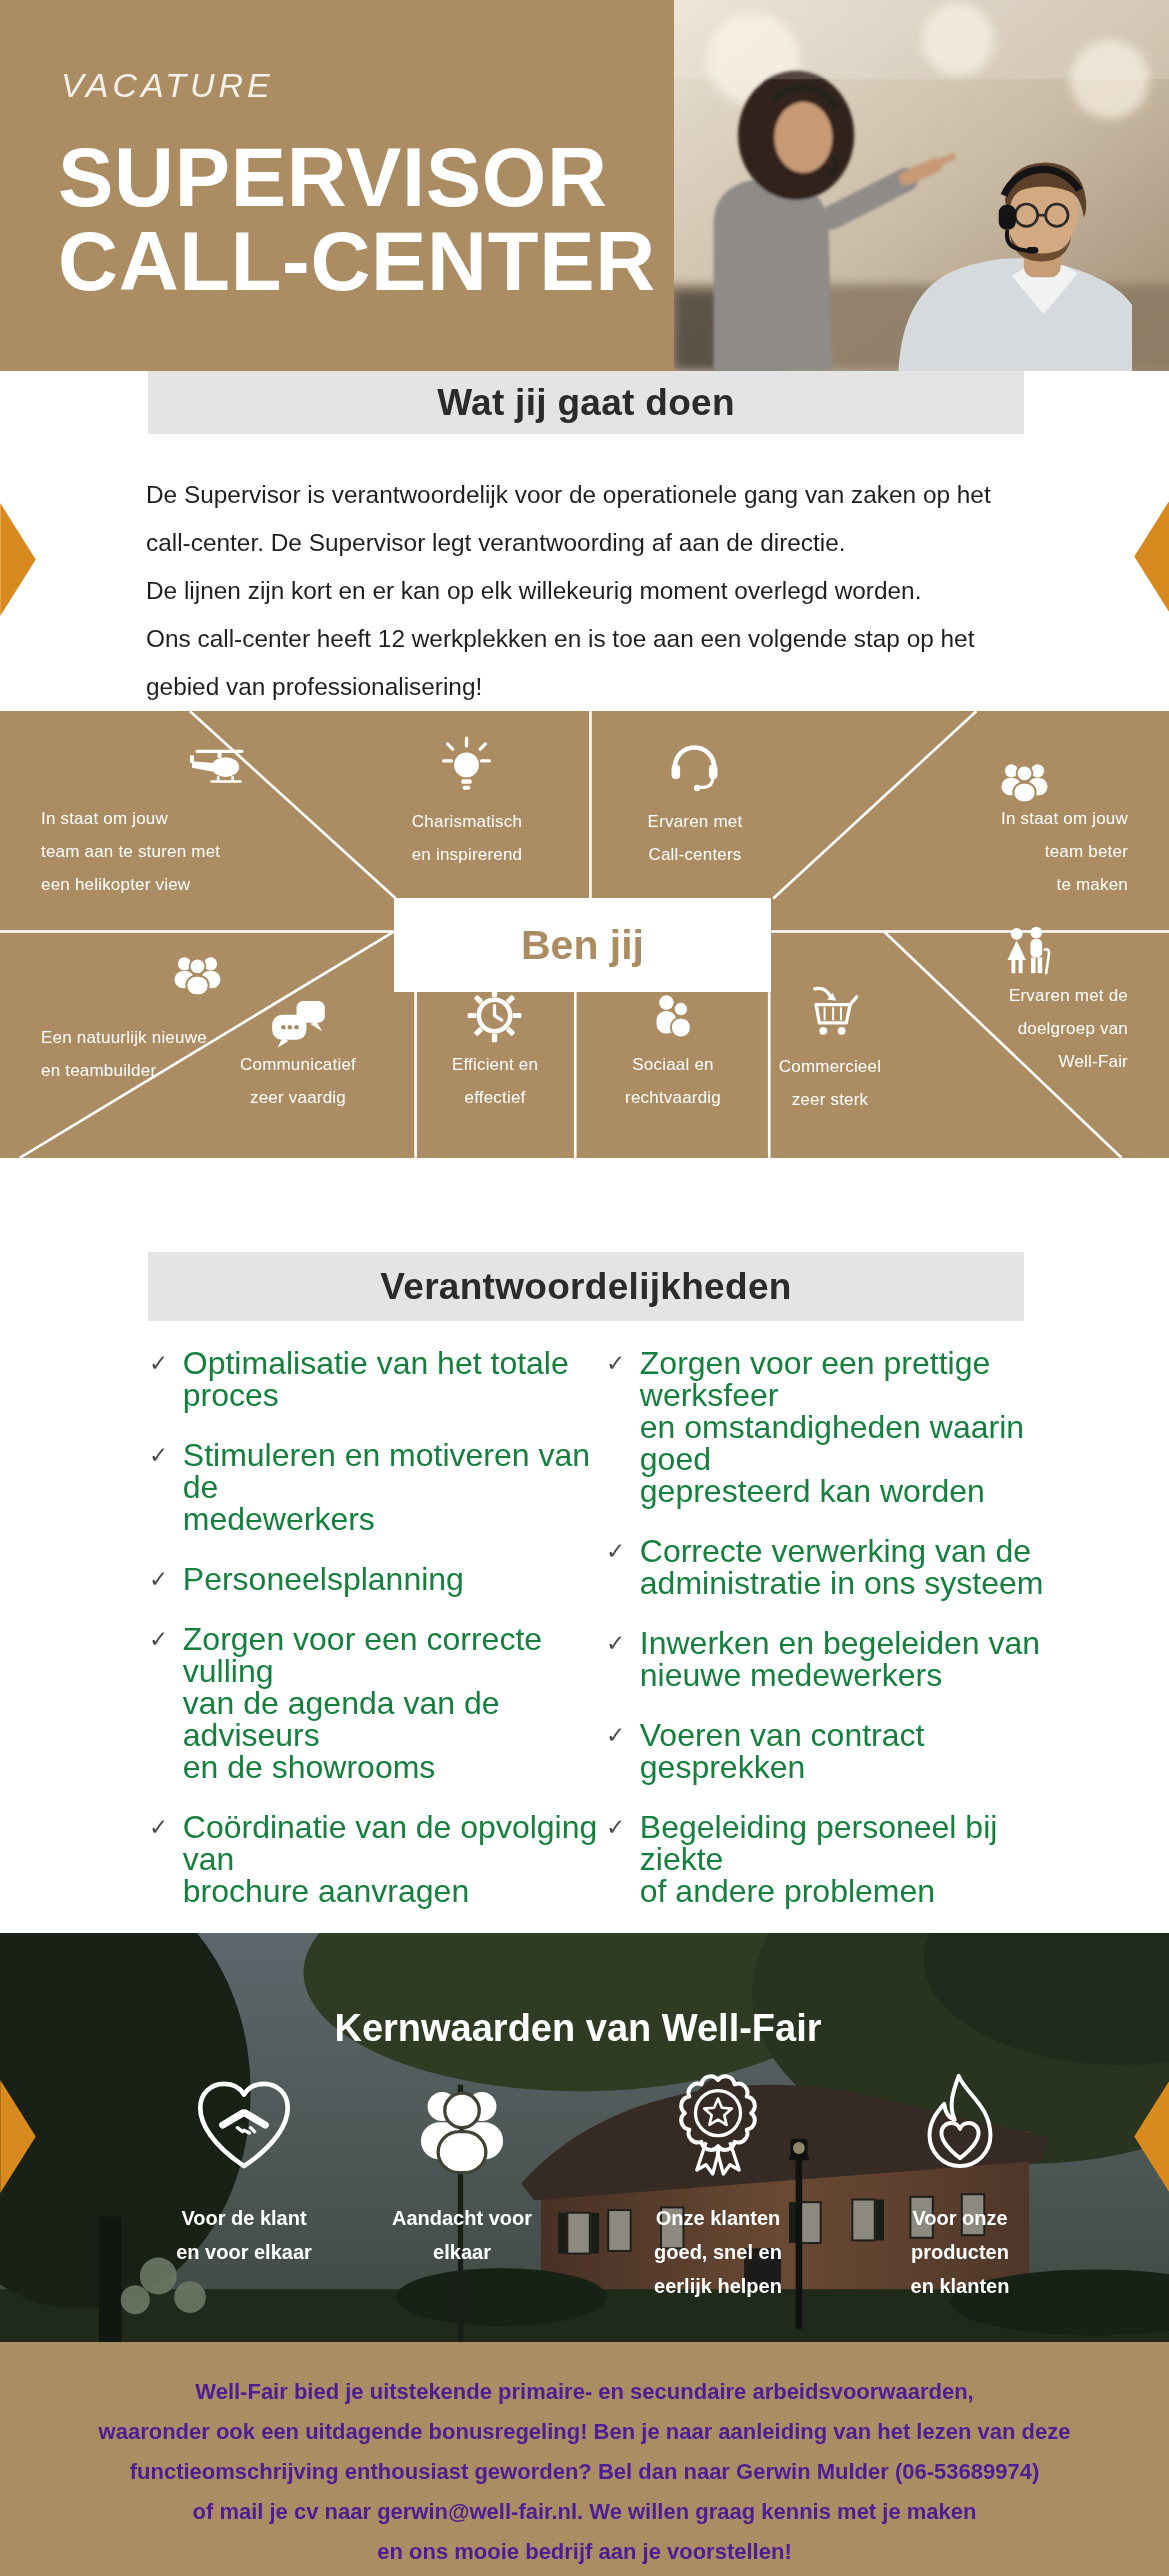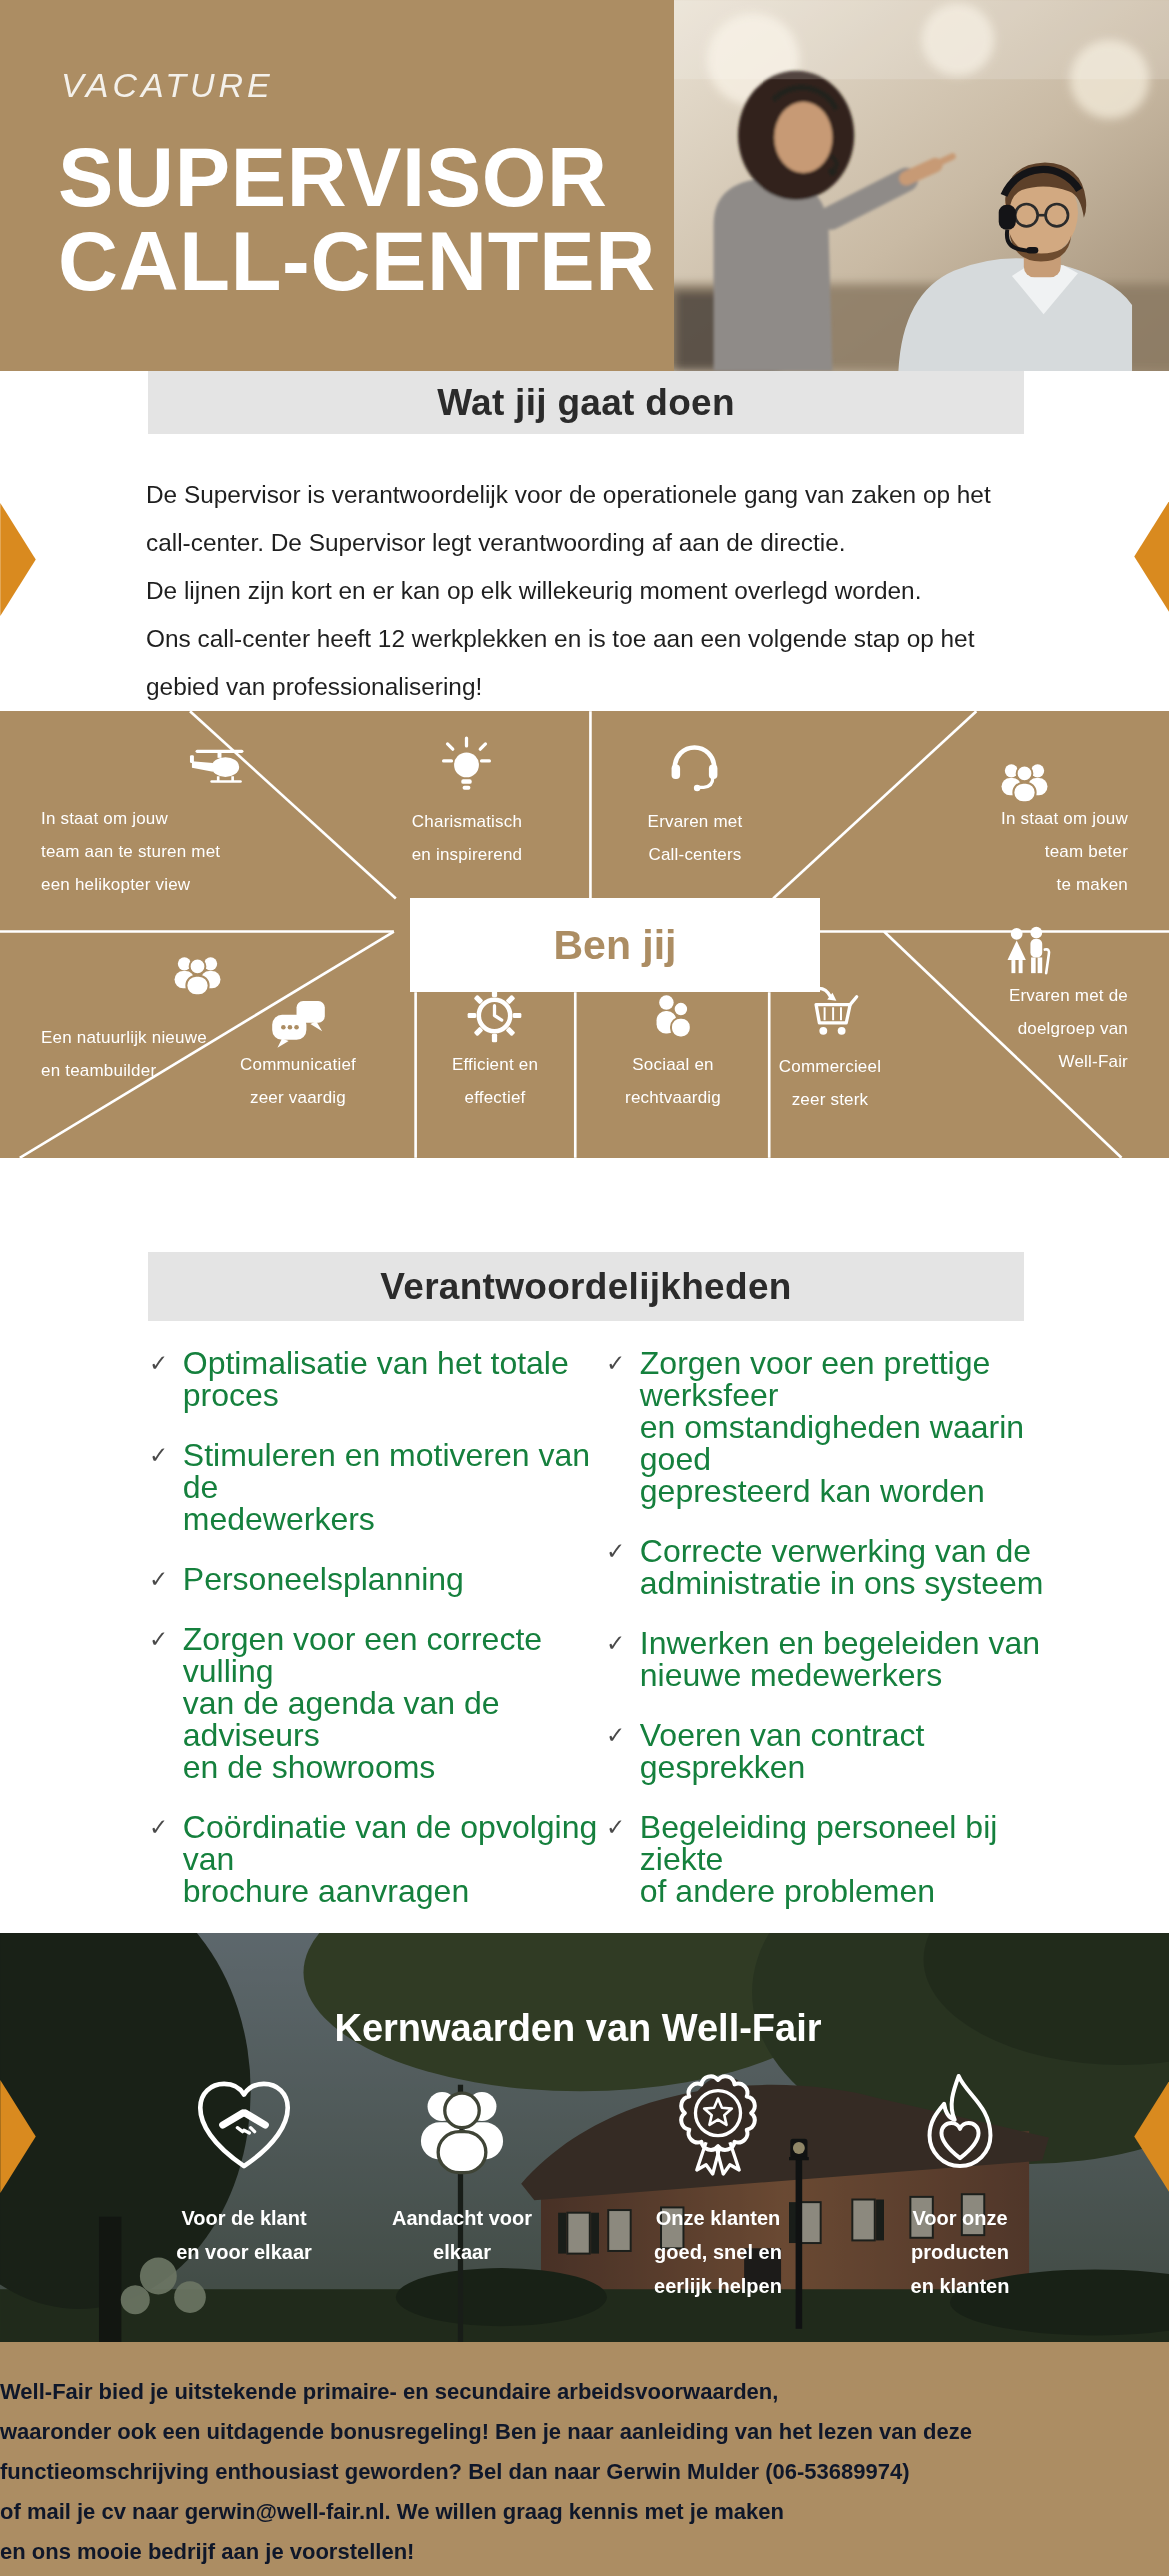--- a/index.html
+++ b/index.html
@@ -19,22 +19,22 @@
   
   .bar{width:876px;height:63px;background:#E4E4E4;display:flex;align-items:center;
        justify-content:center;}
   .bar-title{font-size:37px;font-weight:700;color:#2B2B2B;letter-spacing:0.3px;}
 
   .intro{left:146px;top:471px;width:884px;font-size:24.4px;line-height:48px;color:#1F1F1F;}
 
   
   .band{left:0;top:711px;width:1169px;height:447px;background:#AC8D63;overflow:hidden;}
   .band svg.lines{position:absolute;left:0;top:0;}
-  .benjij-box{position:absolute;left:394px;top:187px;width:410px;height:94px;background:#ffffff;
-              display:flex;align-items:center;justify-content:center;z-index:3;margin-left:16px;}
+  .benjij-box{position:absolute;left:394px;top:187px;width:377px;height:94px;background:#ffffff;
+              display:flex;align-items:center;justify-content:center;z-index:3;}
   .benjij-title{font-size:41px;font-weight:700;color:#AC8D63;}
   .band-label{position:absolute;font-size:17px;line-height:33px;color:#ffffff;z-index:2;
               letter-spacing:0.2px;}
   .band-icon{position:absolute;z-index:2;}
   .cell-left{text-align:left;}
   .cell-center{text-align:center;}
   .cell-right{text-align:right;}
 
   
   .check-col{top:1347px;}
@@ -44,22 +44,22 @@
 
   
   .kern{left:0;top:1933px;width:1169px;height:409px;overflow:hidden;background:#37412c;}
   .kern-title{left:0;top:2007px;width:1156px;text-align:center;font-size:38px;font-weight:700;
               color:#ffffff;z-index:4;}
   .kern-label{text-align:center;font-size:20px;font-weight:700;line-height:34px;color:#ffffff;z-index:4;}
   .kern-icon{z-index:4;}
 
   
   .footer{left:0;top:2342px;width:1169px;height:234px;background:#AC8D63;}
-  .footer-text{padding-top:30px;text-align:left;font-size:22px;font-weight:700;
-               line-height:40px;color:#0f172a;}
+  .footer-text{padding-top:30px;text-align:center;font-size:22px;font-weight:700;
+               line-height:40px;color:#4c1d95;}
 
   .chev{z-index:6;}
 </style>
 </head>
 <body>
 
 <div class="page">
 
   <header class="abs header">
     <div class="abs kicker">VACATURE</div>

